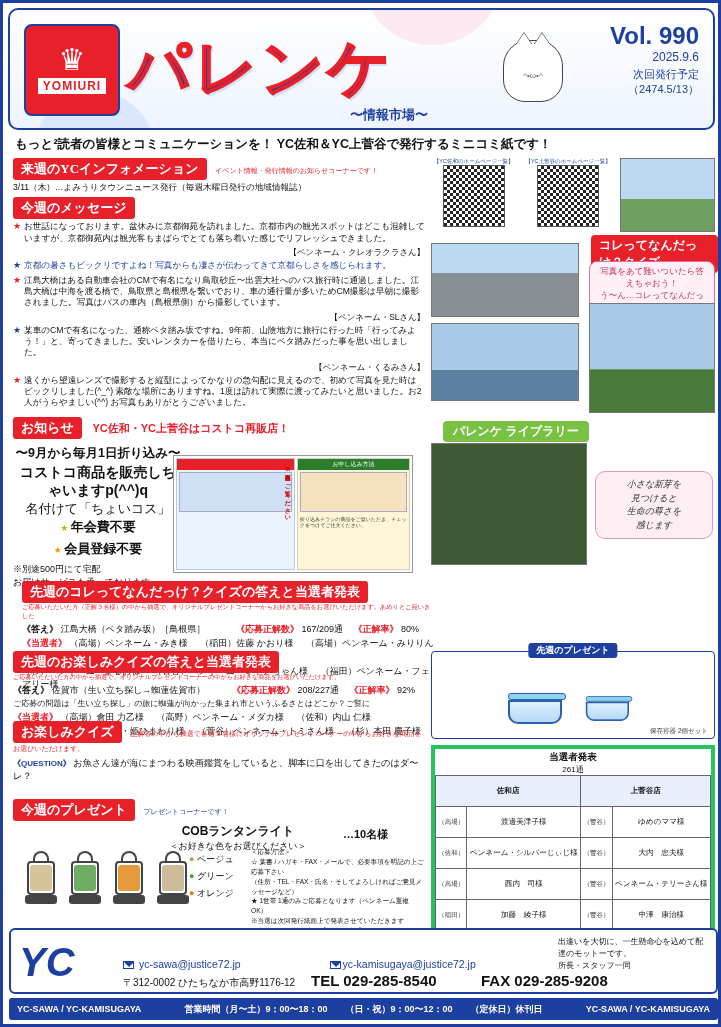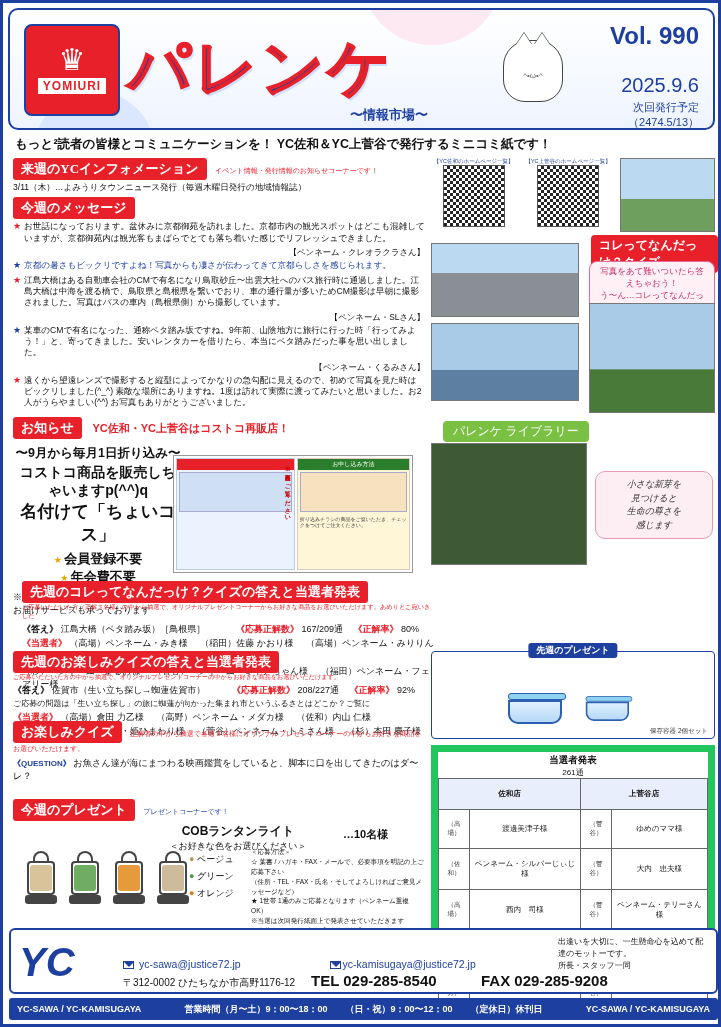--- a/index.html
+++ b/index.html
@@ -48,21 +48,21 @@
     font-family:"DejaVu Sans", sans-serif;
   }
   .title-sub {
     position:absolute; left:340px; top:96px;
     font-size:13px; color:#1d3fa0; font-weight:bold;
   }
   .vol {
     position:absolute; right:14px; top:12px; text-align:right;
   }
   .vol .v1 { font-size:24px; font-weight:bold; color:#1d3fa0; }
-  .vol .v2 { font-size:20px; color:#1d3fa0;margin-top:24px; }
+  .vol .v2 { font-size:12px; color:#1d3fa0; }
   .vol .v3 { font-size:11px; color:#1d3fa0; margin-top:3px;}
   .vol .v4 { font-size:11px; color:#1d3fa0; }
   .cat {
     position:absolute; right:150px; top:30px; width:60px; height:62px;
     border:1.5px solid #444; border-radius:26px 26px 22px 22px; background:#fff;
     font-size:8px; color:#666; text-align:center; padding-top:30px;
   }
   .cat:before{
     content:""; position:absolute; left:12px; top:-8px; width:0; height:0;
     border-left:8px solid transparent; border-right:8px solid transparent; border-bottom:12px solid #fff;
@@ -94,21 +94,21 @@
   .star { color:#e8202a; font-size:9px; line-height:1.3; }
   .star.b { color:#1d3fa0; }
   .sign { text-align:right; font-size:8.4px; }
 
   
   .news-box { margin-top:5px; }
   .news-red { color:#e8202a; font-weight:bold; font-size:11px; margin-left:8px;}
   .news-center { text-align:center; }
   .news-h1 { font-size:12.5px; font-weight:bold; margin:6px 0 2px; }
   .news-h2 { font-size:14px; font-weight:bold; }
-  .news-h3 { font-size:17px; font-weight:bold; }
+  .news-h3 { font-size:13px; font-weight:normal; }
   .news-star { color:#e9a100; }
   .news-free { font-size:13px; font-weight:bold; color:#111; }
   .news-note { font-size:9px; margin-top:5px; }
 
   .flyer {
     position:absolute; left:170px; top:452px; width:240px; height:118px;
     border:1px solid #999; background:#fff; display:flex; gap:2px; padding:2px;
   }
   .flyer .f1 { flex:1.05; background:#eaf3ff; border:1px solid #bcd; position:relative; }
   .flyer .f2 { flex:1; background:#fff6d8; border:1px solid #dcb; position:relative; }
@@ -148,21 +148,21 @@
 
   .badge-pink {
     display:inline-block; background:#e8202a; color:#fff; font-weight:bold;
     font-size:12px; padding:2px 8px; border-radius:4px;
   }
   .bubble {
     border:1px solid #e56b9b; border-radius:8px; background:#fff0f6;
     font-size:8.5px; padding:4px 6px; color:#c0306a; text-align:center; line-height:1.4;
   }
   .lib-title {
-    display:inline-block; background:#7ac143; color:#fff; font-weight:normal;
+    display:inline-block; background:#7ac143; color:#fff; font-weight:bold;
     font-size:12px; padding:2px 10px; border-radius:4px;
   }
   .lib-bubble {
     border:1px solid #e59ab8; border-radius:10px; background:#fdeef4;
     font-size:9px; color:#333; padding:6px; line-height:1.5; text-align:center;
   }
 
   
   .present-box {
     position:absolute; left:428px; top:648px; width:284px; height:88px;
@@ -175,21 +175,21 @@
   }
   .bowl {
     width:54px; height:24px; border:2px solid #2a5fb4; border-radius:0 0 10px 10px;
     background:linear-gradient(#dff0ff,#b6d8f5);
   }
   .bowl-lid { width:58px; height:7px; background:#8fd2ef; border:1px solid #2a5fb4; border-radius:3px; }
 
   
   .winners {
     position:absolute; left:428px; top:742px; width:284px; height:190px;
-    border:7px solid #22c55e; background:#fff; font-size:8px;
+    border:4px solid #22c55e; background:#fff; font-size:8px;
   }
   .winners h4 { margin:0; text-align:center; font-size:9.5px; padding:2px 0 0; font-weight:bold; }
   .winners .cnt { text-align:center; font-size:8px; }
   .wtab { width:100%; border-collapse:collapse; }
   .wtab th, .wtab td { border:1px solid #666; padding:10px 2px; font-size:7.6px; text-align:center; }
   .wtab th { background:#e8eefc; }
   .wtab td.lbl { font-size:6.5px; color:#333; }
 
   
   .quiz-sec { position:absolute; left:10px; top:718px; width:412px; }
@@ -299,27 +299,27 @@
     </div>
 
     <div class="news-box" style="margin-top:8px;">
       <span class="sec-red">お知らせ</span>
       <span class="news-red">YC佐和・YC上菅谷はコストコ再販店！</span>
     </div>
     <div style="width:170px;">
       <div class="news-h1 news-center">〜9月から毎月1日折り込み〜</div>
       <div class="news-h2 news-center">コストコ商品を販売しちゃいますp(^^)q</div>
       <div class="news-h3 news-center">名付けて「ちょいコス」</div>
+      <div class="news-center">
+        <span class="news-star">★</span>
+        <span class="news-free">年会費不要</span>
+      </div>
       <div class="news-center" style="margin-top:4px;">
         <span class="news-star">★</span>
         <span class="news-free">会員登録不要</span>
-      </div>
-      <div class="news-center">
-        <span class="news-star">★</span>
-        <span class="news-free">年会費不要</span>
       </div>
       <div class="news-note">※別途500円にて宅配</div>
       <div class="news-note" style="margin-top:0">お届けサービスも承っております</div>
     </div>
   </div>
 
   <div class="flyer">
     <div class="f1">
       <div class="band"></div>
       <div class="ph"></div>

